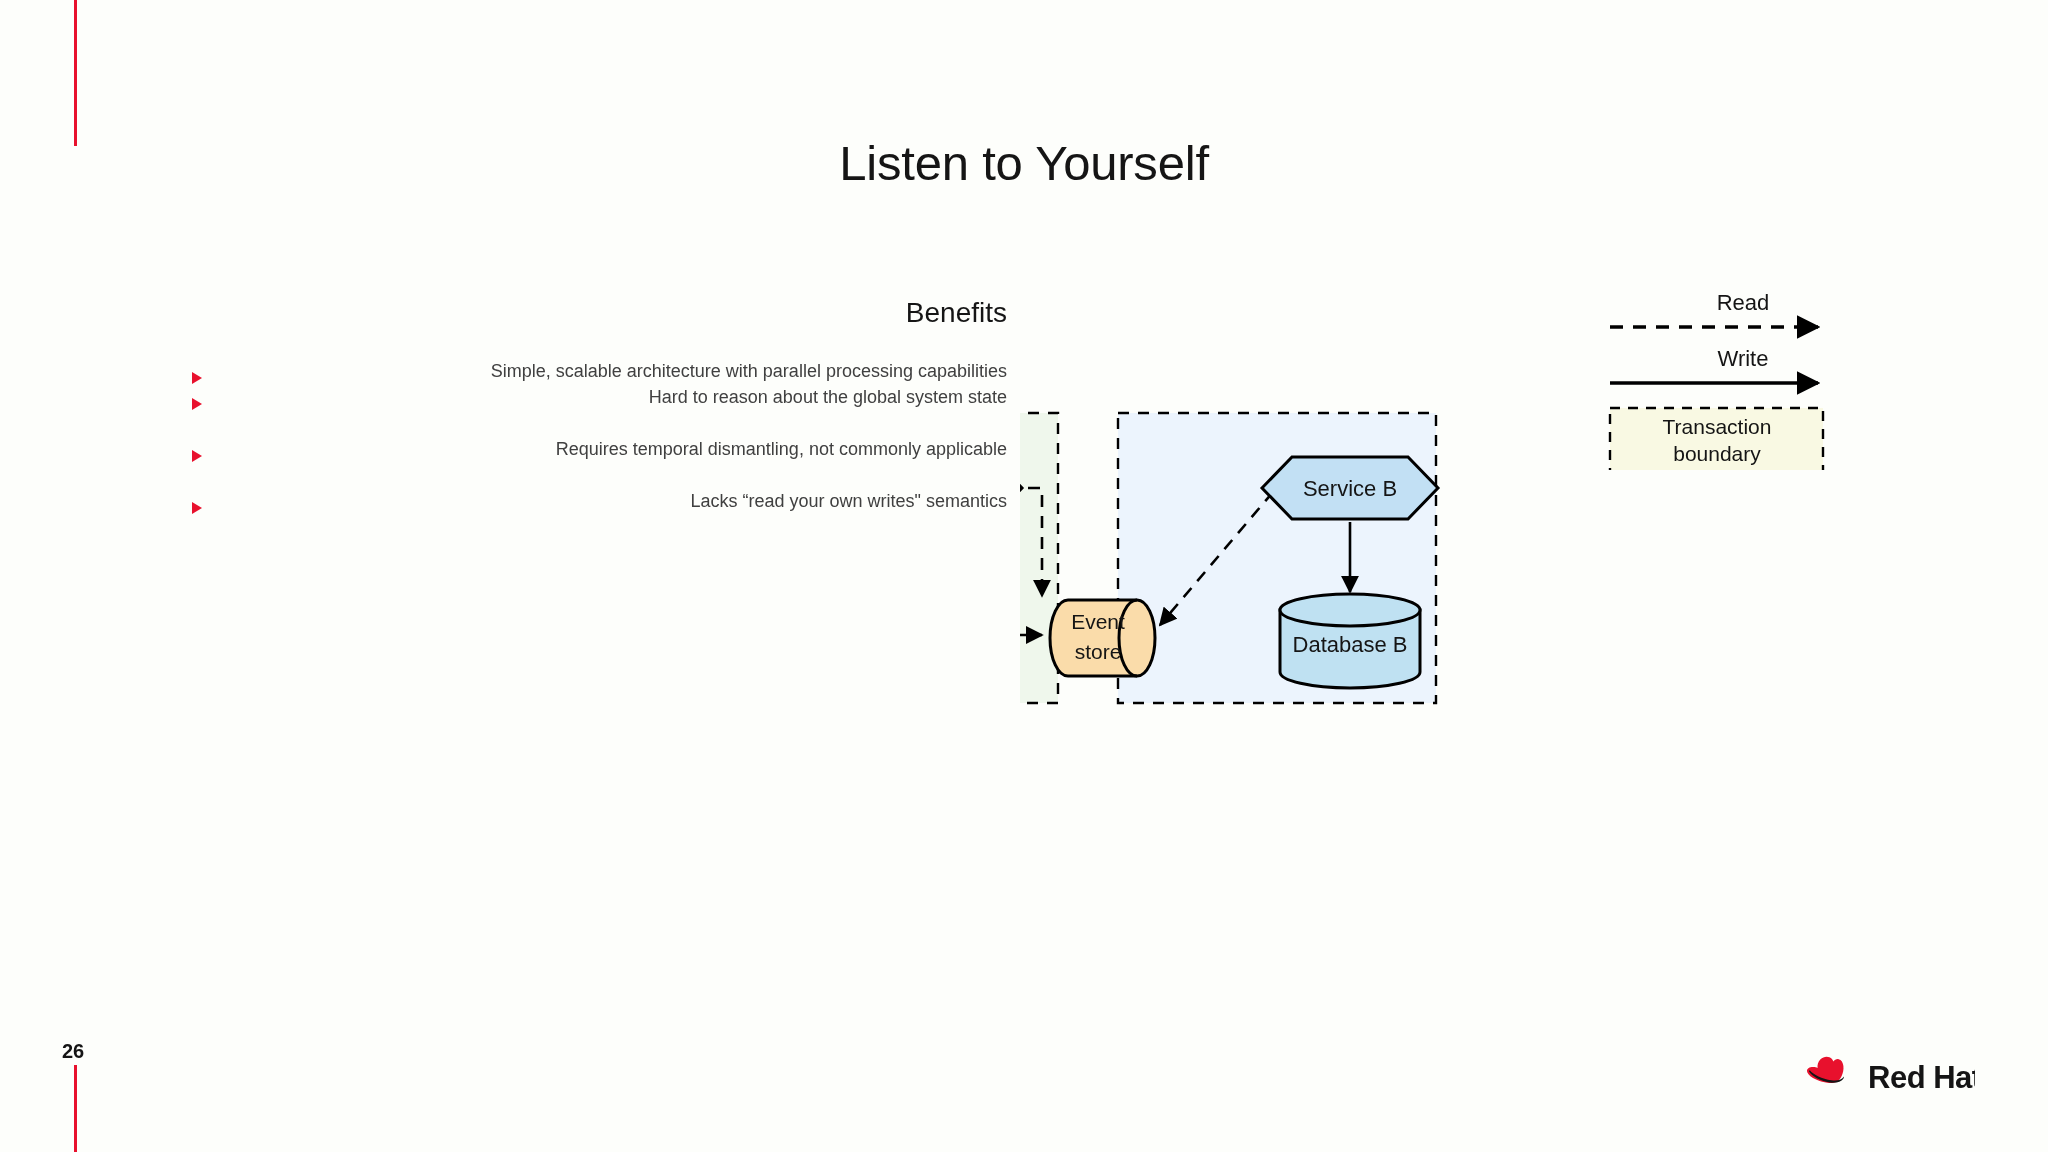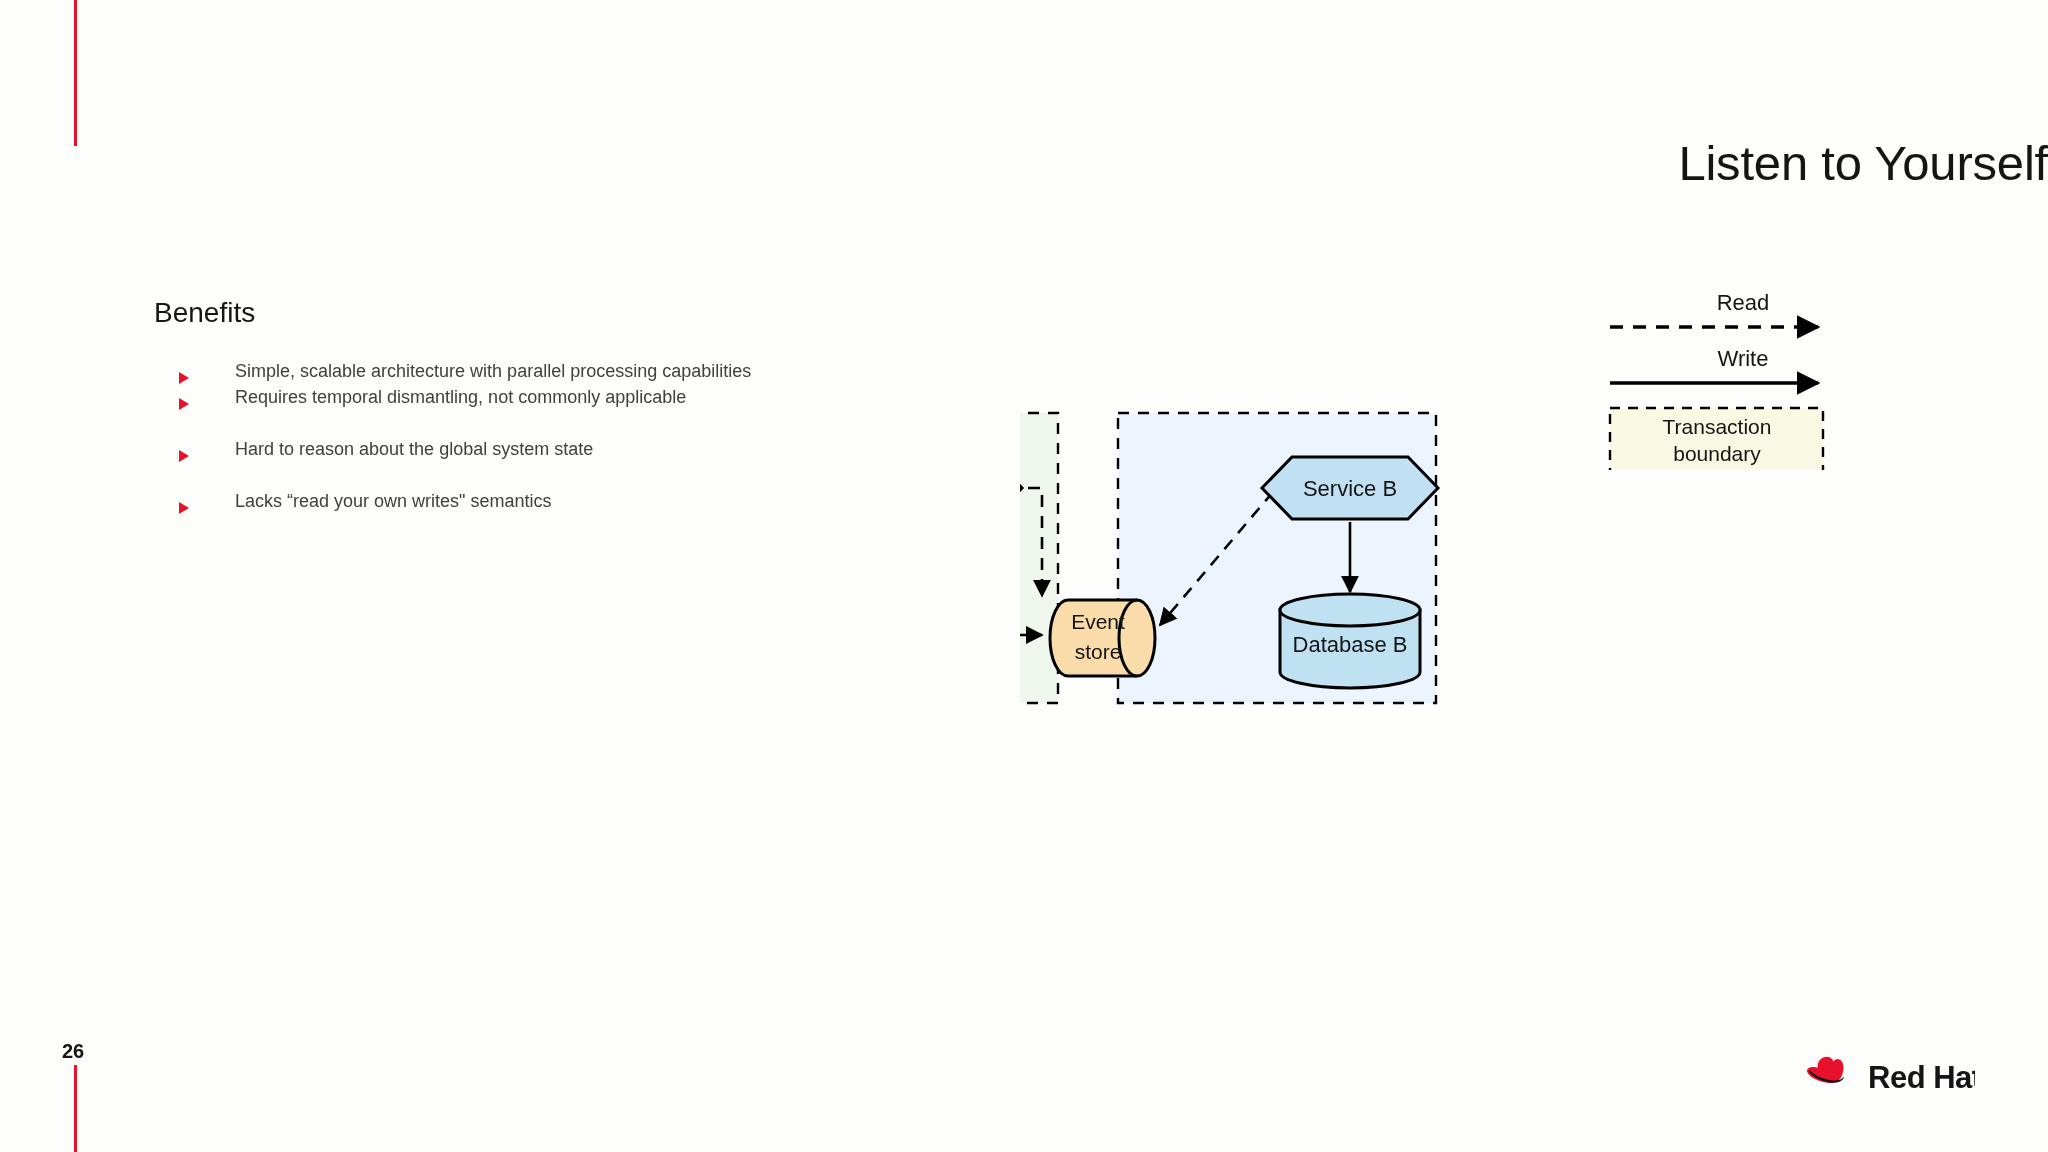--- a/index.html
+++ b/index.html
@@ -37,34 +37,35 @@
     height: 87px;
     background: #e8112d;
   }
 
   
   .slide-title {
     position: absolute;
     left: 0;
     right: 0;
     top: 137px;
-    text-align: right;
+    text-align: center;
     font-size: 49px;
     font-weight: 400;
     color: #151515;
     letter-spacing: -0.2px;
     line-height: 1.1;
   }
 
   
   .text-col {
     position: absolute;
-    left: 154px;
+    left: 167px;
     top: 296px;
     width: 840px;
+    text-align: right;
   }
   .section-head {
     font-size: 28px;
     color: #151515;
     font-weight: 400;
     line-height: 1.2;
     margin: 0 0 28px 0;
   }
   .section-head.second {
     margin-top: 44px;
@@ -139,25 +140,25 @@
     <ul class="bullets">
       <li class="bullet">
         <span class="bullet-marker"></span>
         <span class="bullet-text">Simple, scalable architecture with parallel processing capabilities</span>
       </li>
     </ul>
 
     <ul class="bullets">
       <li class="bullet">
         <span class="bullet-marker"></span>
+        <span class="bullet-text">Hard to reason about the global system state</span>
+      </li>
+      <li class="bullet">
+        <span class="bullet-marker"></span>
         <span class="bullet-text">Requires temporal dismantling, not commonly applicable</span>
-      </li>
-      <li class="bullet">
-        <span class="bullet-marker"></span>
-        <span class="bullet-text">Hard to reason about the global system state</span>
       </li>
       <li class="bullet">
         <span class="bullet-marker"></span>
         <span class="bullet-text">Lacks “read your own writes" semantics</span>
       </li>
     </ul>
   </div>
 
   <div class="diagram">
     <svg width="960" height="660" viewBox="0 0 960 660" xmlns="http://www.w3.org/2000/svg">

